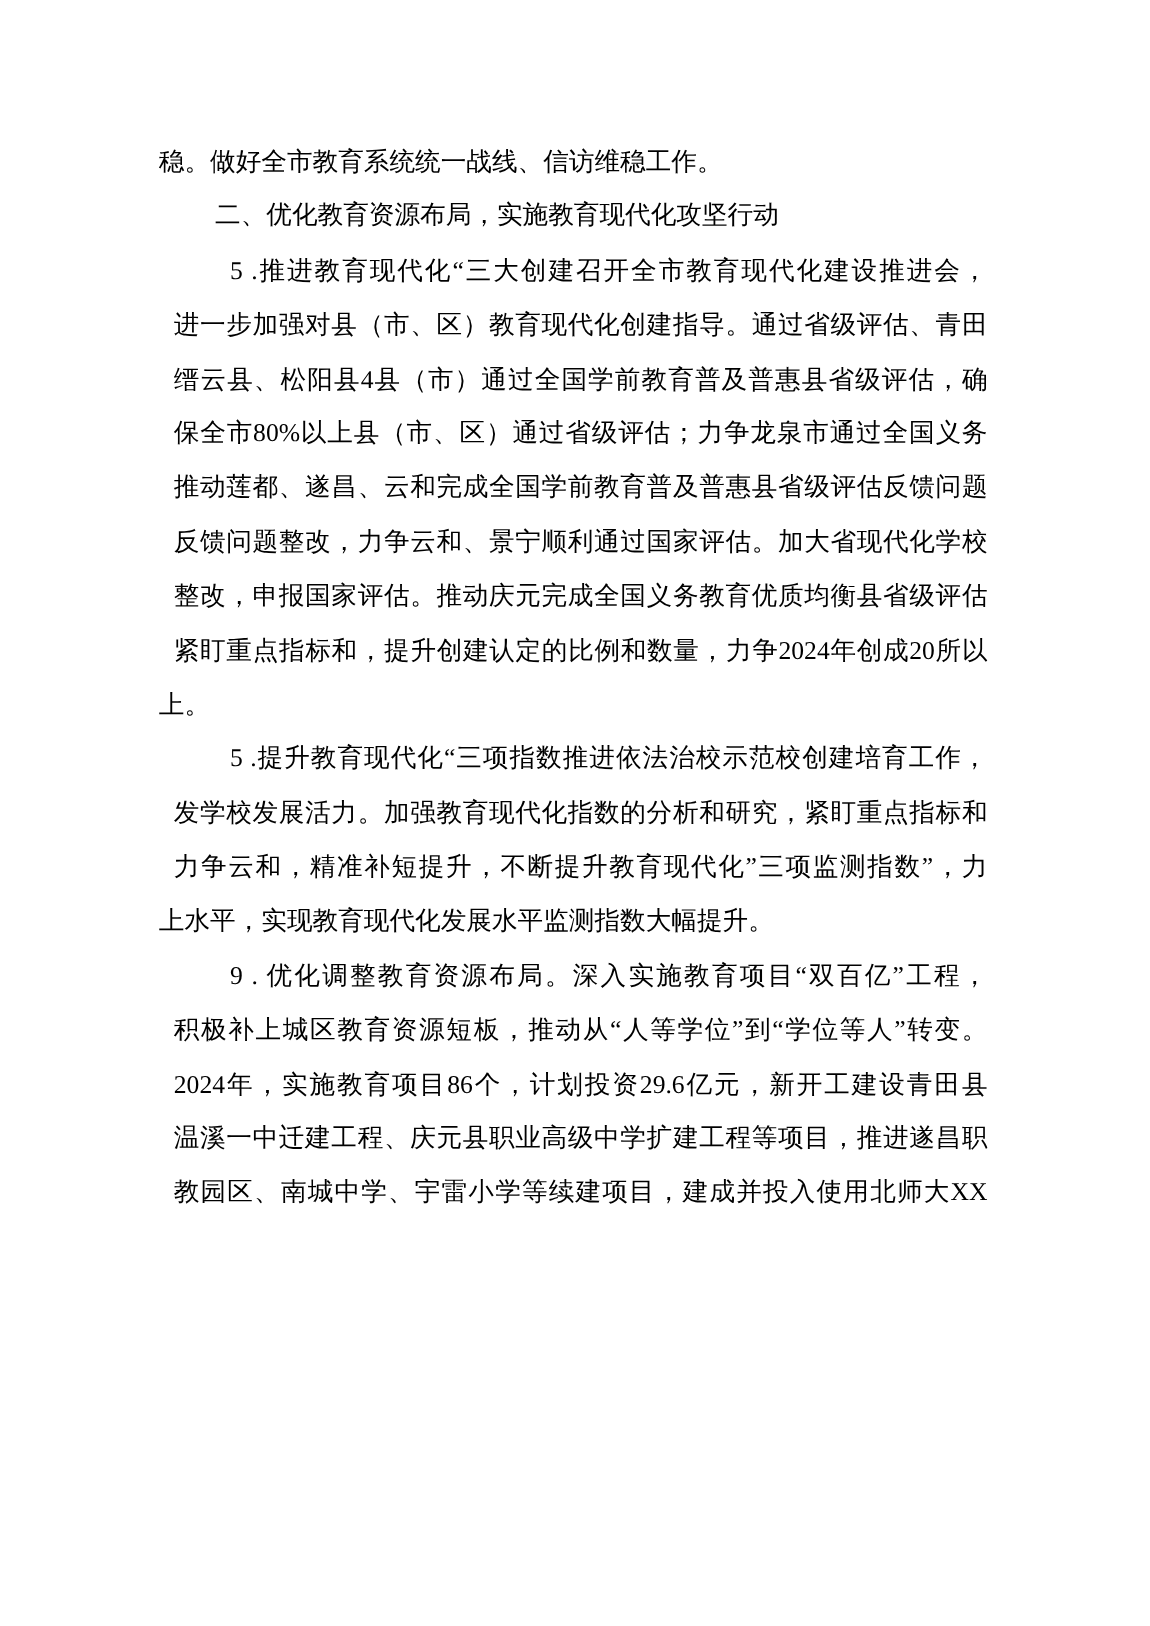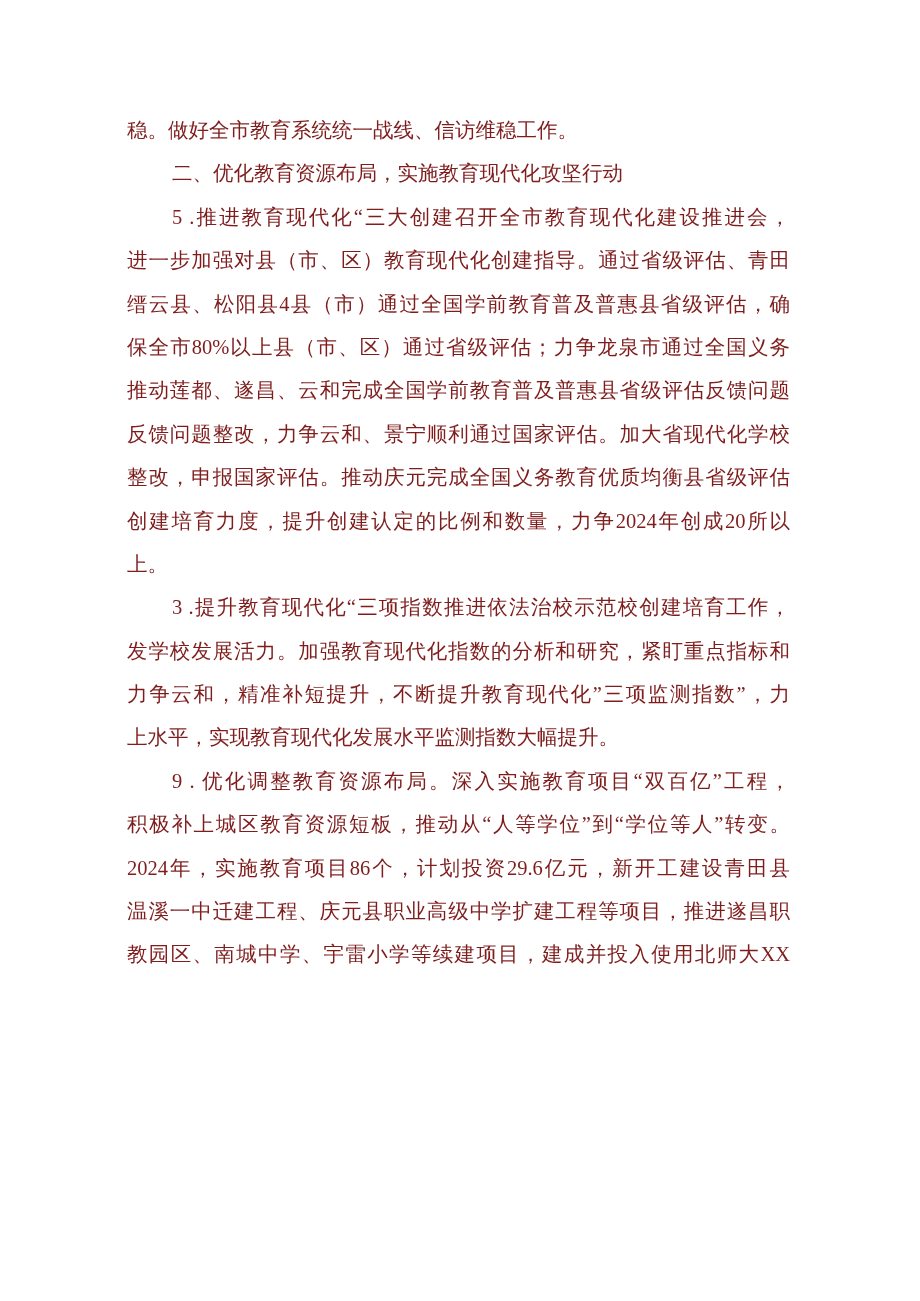--- a/index.html
+++ b/index.html
@@ -15,57 +15,58 @@
     overflow: hidden;
     margin: 0 auto;
   }
   .text-block {
     position: absolute;
     left: 127px;
     top: 109px;
     width: 663px;
     font-family: "Liberation Serif", "DejaVu Serif", serif;
     font-size: 20.5px;
-    color: #7f1d1d;
+    color: #000000;
     text-justify: inter-character;
   }
   .line {
     height: 43.4px;
     line-height: 43.4px;
     overflow: hidden;
   }
   .line.justify {
     text-align: justify;
     text-align-last: justify;
+    margin-left: 12px;
   }
   .line.indent {
     text-indent: 45px;
   }
   .line.heading {
-    font-family: Liberation Serif, serif;
+    font-family: Liberation Mono, monospace;
     font-weight: 500;
   }
 </style>
 </head>
 <body>
 
 <div class="page">
   <div class="text-block" id="text-block">
       <div class="line">稳。做好全市教育系统统一战线、信访维稳工作。</div>
       <div class="line indent heading">二、优化教育资源布局，实施教育现代化攻坚行动</div>
       <div class="line justify indent">5 .推进教育现代化“三大创建召开全市教育现代化建设推进会，</div>
       <div class="line justify">进一步加强对县（市、区）教育现代化创建指导。通过省级评估、青田县、</div>
       <div class="line justify">缙云县、松阳县4县（市）通过全国学前教育普及普惠县省级评估，确</div>
       <div class="line justify">保全市80%以上县（市、区）通过省级评估；力争龙泉市通过全国义务</div>
       <div class="line justify">推动莲都、遂昌、云和完成全国学前教育普及普惠县省级评估反馈问题</div>
       <div class="line justify">反馈问题整改，力争云和、景宁顺利通过国家评估。加大省现代化学校</div>
       <div class="line justify">整改，申报国家评估。推动庆元完成全国义务教育优质均衡县省级评估</div>
-      <div class="line justify">创建培育力度，提升创建认定的比例和数量，力争2024年创成20所以</div>
+      <div class="line justify">紧盯重点指标和，提升创建认定的比例和数量，力争2024年创成20所以</div>
       <div class="line">上。</div>
-      <div class="line justify indent">3 .提升教育现代化“三项指数推进依法治校示范校创建培育工作，</div>
+      <div class="line justify indent">5 .提升教育现代化“三项指数推进依法治校示范校创建培育工作，</div>
       <div class="line justify">发学校发展活力。加强教育现代化指数的分析和研究，紧盯重点指标和</div>
       <div class="line justify">力争云和，精准补短提升，不断提升教育现代化”三项监测指数”，力</div>
       <div class="line">上水平，实现教育现代化发展水平监测指数大幅提升。</div>
       <div class="line justify indent">9 . 优化调整教育资源布局。深入实施教育项目“双百亿”工程，</div>
       <div class="line justify">积极补上城区教育资源短板，推动从“人等学位”到“学位等人”转变。</div>
       <div class="line justify">2024年，实施教育项目86个，计划投资29.6亿元，新开工建设青田县</div>
       <div class="line justify">温溪一中迁建工程、庆元县职业高级中学扩建工程等项目，推进遂昌职</div>
       <div class="line justify">教园区、南城中学、宇雷小学等续建项目，建成并投入使用北师大XX</div>
     </div>
 </div>

